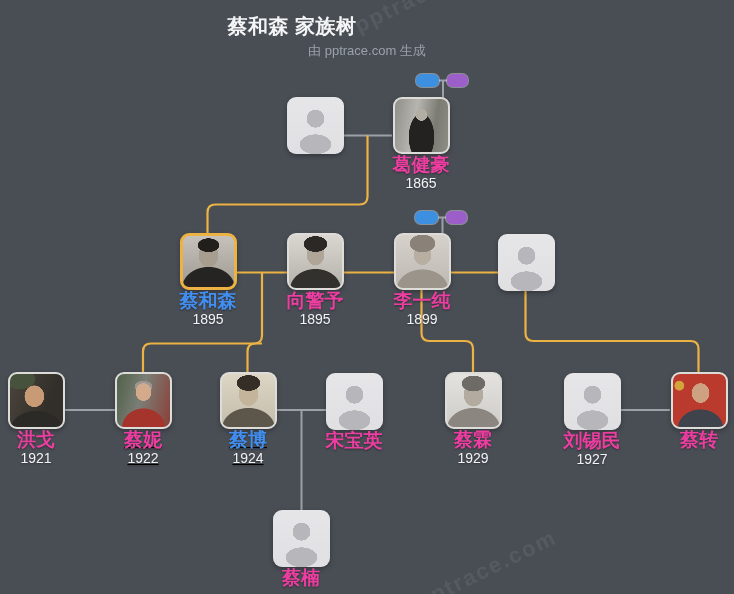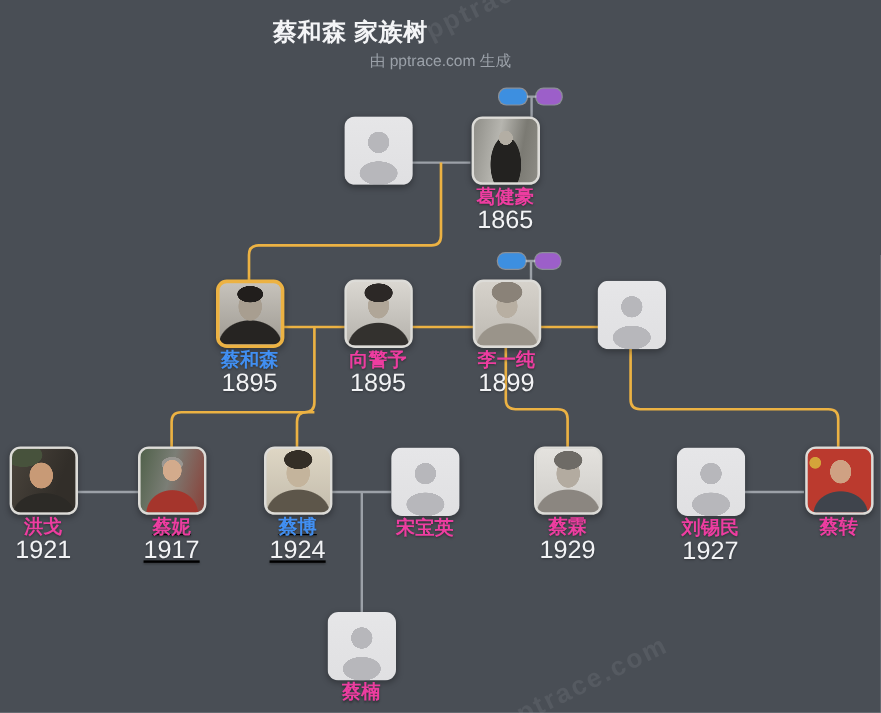--- a/index.html
+++ b/index.html
@@ -26,24 +26,24 @@
   path.spouse{stroke:var(--line-spouse);stroke-width:2;fill:none;}
 
   .node{position:absolute;width:90px;display:flex;flex-direction:column;align-items:center;z-index:2;}
   .photo{width:57px;height:57px;border-radius:9px;border:2px solid #dddcd8;box-sizing:border-box;
     box-shadow:0 2px 5px rgba(0,0,0,.3);background-color:#c9c6c0;}
   .photo.hl{border:3px solid var(--highlight);}
   .photo.empty{border:none;background:
     radial-gradient(circle 9px at 50% 38%, #b7b7bb 98%, transparent 100%),
     radial-gradient(ellipse 16px 10px at 50% 83%, #b7b7bb 98%, transparent 100%),
     linear-gradient(#e6e6e8,#e0e0e2);}
-  .pname{margin-top:2px;font-size:16px;font-weight:bold;color:var(--name-female);
+  .pname{margin-top:2px;font-size:19px;font-weight:bold;color:var(--name-female);
     text-shadow:0 1px 2px rgba(0,0,0,.4);white-space:nowrap;line-height:18px;}
   .pname.male{color:var(--name-male);}
-  .pyear{font-size:21px;color:var(--year);text-shadow:0 1px 2px rgba(0,0,0,.35);line-height:19px;}
+  .pyear{font-size:14px;color:var(--year);text-shadow:0 1px 2px rgba(0,0,0,.35);line-height:19px;}
 
   .pill{position:absolute;height:13px;border-radius:6px;z-index:2;
     box-shadow:0 0 0 1px rgba(220,224,230,.45);}
   .pill.blue{background:var(--pill-blue);width:23px;}
   .pill.purple{background:var(--pill-purple);width:21px;}
 
   
   .ph-ge{background-image:
     radial-gradient(circle 6px at 50% 30%, #b3aea4 97%, transparent 100%),
     radial-gradient(ellipse 13px 24px at 50% 72%, #232220 96%, transparent 100%),
@@ -152,21 +152,21 @@
   </div>
 
   <div class="node" style="left:-9px;top:372px;">
     <div class="photo ph-hong"></div>
     <div class="pname">洪戈</div>
     <div class="pyear">1921</div>
   </div>
   <div class="node" style="left:98px;top:372px;text-decoration:underline;">
     <div class="photo ph-caini"></div>
     <div class="pname">蔡妮</div>
-    <div class="pyear">1917</div>
+    <div class="pyear">1922</div>
   </div>
   <div class="node" style="left:203px;top:372px;text-decoration:underline;">
     <div class="photo ph-caibo"></div>
     <div class="pname male">蔡博</div>
     <div class="pyear">1924</div>
   </div>
   <div class="node" style="left:309px;top:373px;">
     <div class="photo empty"></div>
     <div class="pname">宋宝英</div>
     <div class="pyear"></div>

